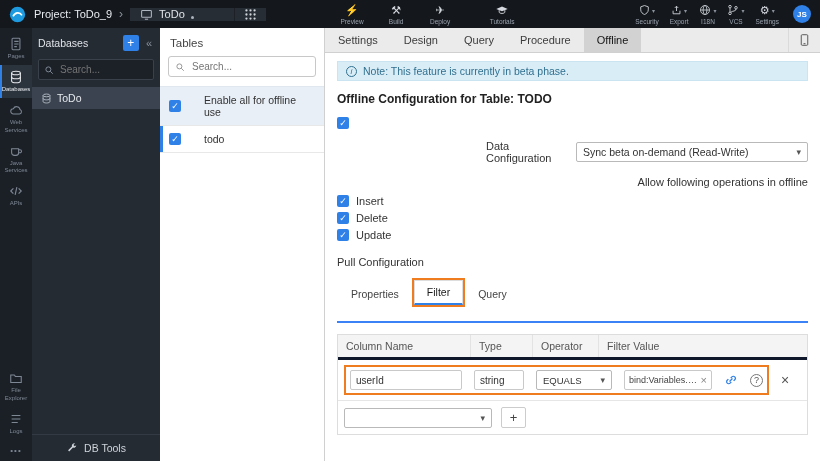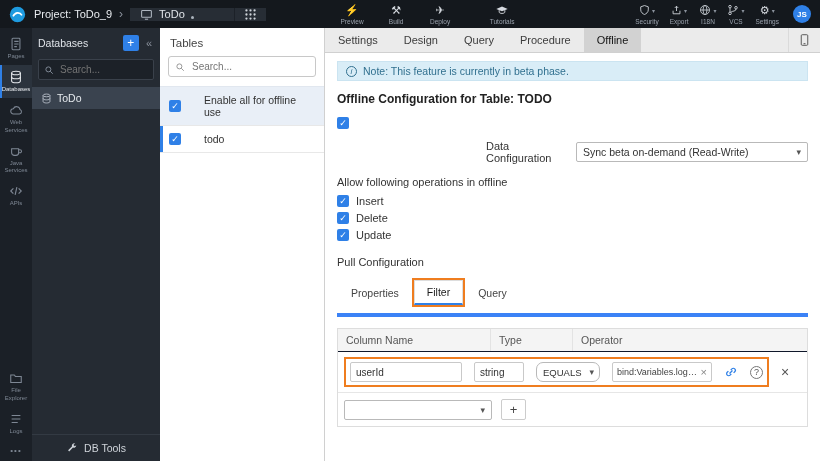--- a/index.html
+++ b/index.html
@@ -76,39 +76,39 @@
   .note { background:#d9edf7; border:1px solid #cbe4f1; color:#31708f; font-size:10.5px; padding:3px 8px; display:flex; align-items:center; gap:6px; margin-bottom:11px; }
   .info-ic { width:11px; height:11px; border:1px solid #31708f; border-radius:50%; display:inline-flex; align-items:center; justify-content:center; font-size:8px; font-style:italic; flex:none; }
   .h1 { font-size:12px; color:#222; font-weight:bold; margin:4px 0 11px; }
   .cbrow { display:flex; align-items:center; gap:7px; margin:7px 0; font-size:11px; color:#333; cursor:pointer; }
   .dcrow { display:flex; align-items:center; margin:11px 0 12px;justify-content:flex-end; }
   .dcrow .lbl { width:90px; }
   .lbl { font-size:11px; color:#333; }
   .select { display:inline-flex; align-items:center; justify-content:space-between; border:1px solid #b9b9b9; background:#fff; height:20px; padding:0 6px; font-size:10.5px; color:#333; cursor:pointer; border-radius:2px; }
   .select .caret { color:#555; font-size:9px; margin-left:8px; }
   .dc-select { width:232px; }
-  .ops-label { margin:4px 0 7px; }
+  .ops-label { margin:4px 0 7px;text-align:right; }
   .op-row { margin:5px 0; }
   .pull { margin:15px 0 8px; }
 
-  .subtabs { display:flex; border-bottom:4px solid #3b82f6; align-items:center; padding:4px 2px 8px; }
+  .subtabs { display:flex; border-bottom:2px solid #3b82f6; align-items:flex-end; padding:4px 2px 16px; }
   .stab { padding:5px 12px; font-size:10.5px; color:#444; cursor:pointer; }
   .stab.active { border:1px solid #ddd; border-bottom:2px solid #2f80e7; background:#fff; color:#1b1b1b; outline:2px solid #ef7d1f; }
   .stab.active { margin:0 3px; }
 
   .ftable { border:1px solid #ddd; margin-top:11px; background:#fff; }
-  .fhead { display:flex; background:#f4f4f4; border-bottom:1px solid #0f172a; font-size:10.5px; color:#555;gap:20px; }
+  .fhead { display:flex; background:#f4f4f4; border-bottom:3px solid #0f172a; font-size:10.5px; color:#555; }
   .fhead > span { padding:5px 8px; border-left:1px solid #e3e3e3; }
   .fhead > span:first-child { border-left:none; }
   .hc1 { width:132px; } .hc2 { width:62px; } .hc3 { width:66px; } .hc4 { flex:1; } .hc5 { width:34px; border-left:none !important; }
   .frow { display:flex; align-items:center; padding:5px 6px; border-bottom:1px solid #e6e6e6; }
   .row-fields { display:flex; align-items:center; gap:12px; border:2px solid #ef7d1f; padding:3px 4px; flex:1; min-width:0; }
   .fin { height:20px; border:1px solid #c9c9c9; padding:0 5px; font-size:10px; color:#333; font-family:inherit; outline:none; border-radius:2px; }
   .fin.c1 { width:112px; } .fin.c2 { width:50px; }
-  .op-select { width:64px; font-size:9.5px;border-radius:7px; }
+  .op-select { width:76px; font-size:9.5px; }
   .bindfield { flex:1; display:flex; align-items:center; border:1px solid #c9c9c9; height:20px; padding:0 4px; font-size:9px; color:#444; min-width:0; border-radius:2px; background:#fff; }
   .bf-text { overflow:hidden; text-overflow:ellipsis; white-space:nowrap; flex:1; }
   .clear { color:#888; margin-left:3px; cursor:pointer; font-size:11px; flex:none; }
   .link-ic { color:#2f80e7; cursor:pointer; flex:none; }
   .help-ic { width:13px; height:13px; border:1px solid #777; color:#555; border-radius:50%; font-size:9px; display:inline-flex; align-items:center; justify-content:center; flex:none; cursor:pointer; }
   .del { width:32px; text-align:center; color:#555; font-size:14px; cursor:pointer; flex:none; }
   .ffoot { display:flex; align-items:center; gap:9px; padding:6px; }
   .foot-select { width:148px; }
   .addbtn { width:25px; height:21px; border:1px solid #ccc; background:#fff; font-size:13px; color:#444; cursor:pointer; line-height:1; border-radius:2px; font-family:inherit; }
 </style>
@@ -415,20 +415,21 @@
         <div class="stab">Properties</div>
         <div class="stab active">Filter</div>
         <div class="stab">Query</div>
       </div>
 
       <div class="ftable">
         <div class="fhead">
           <span class="hc1">Column Name</span>
           <span class="hc2">Type</span>
           <span class="hc3">Operator</span>
+          <span class="hc4">Filter Value</span>
           <span class="hc5"></span>
         </div>
         <div class="frow">
           <div class="row-fields">
             <input class="fin c1" value="userId" style="">
             <input class="fin c2" value="string" style="">
             <div class="select op-select">
               <span>EQUALS</span>
               <span class="caret">▾</span>
             </div>

